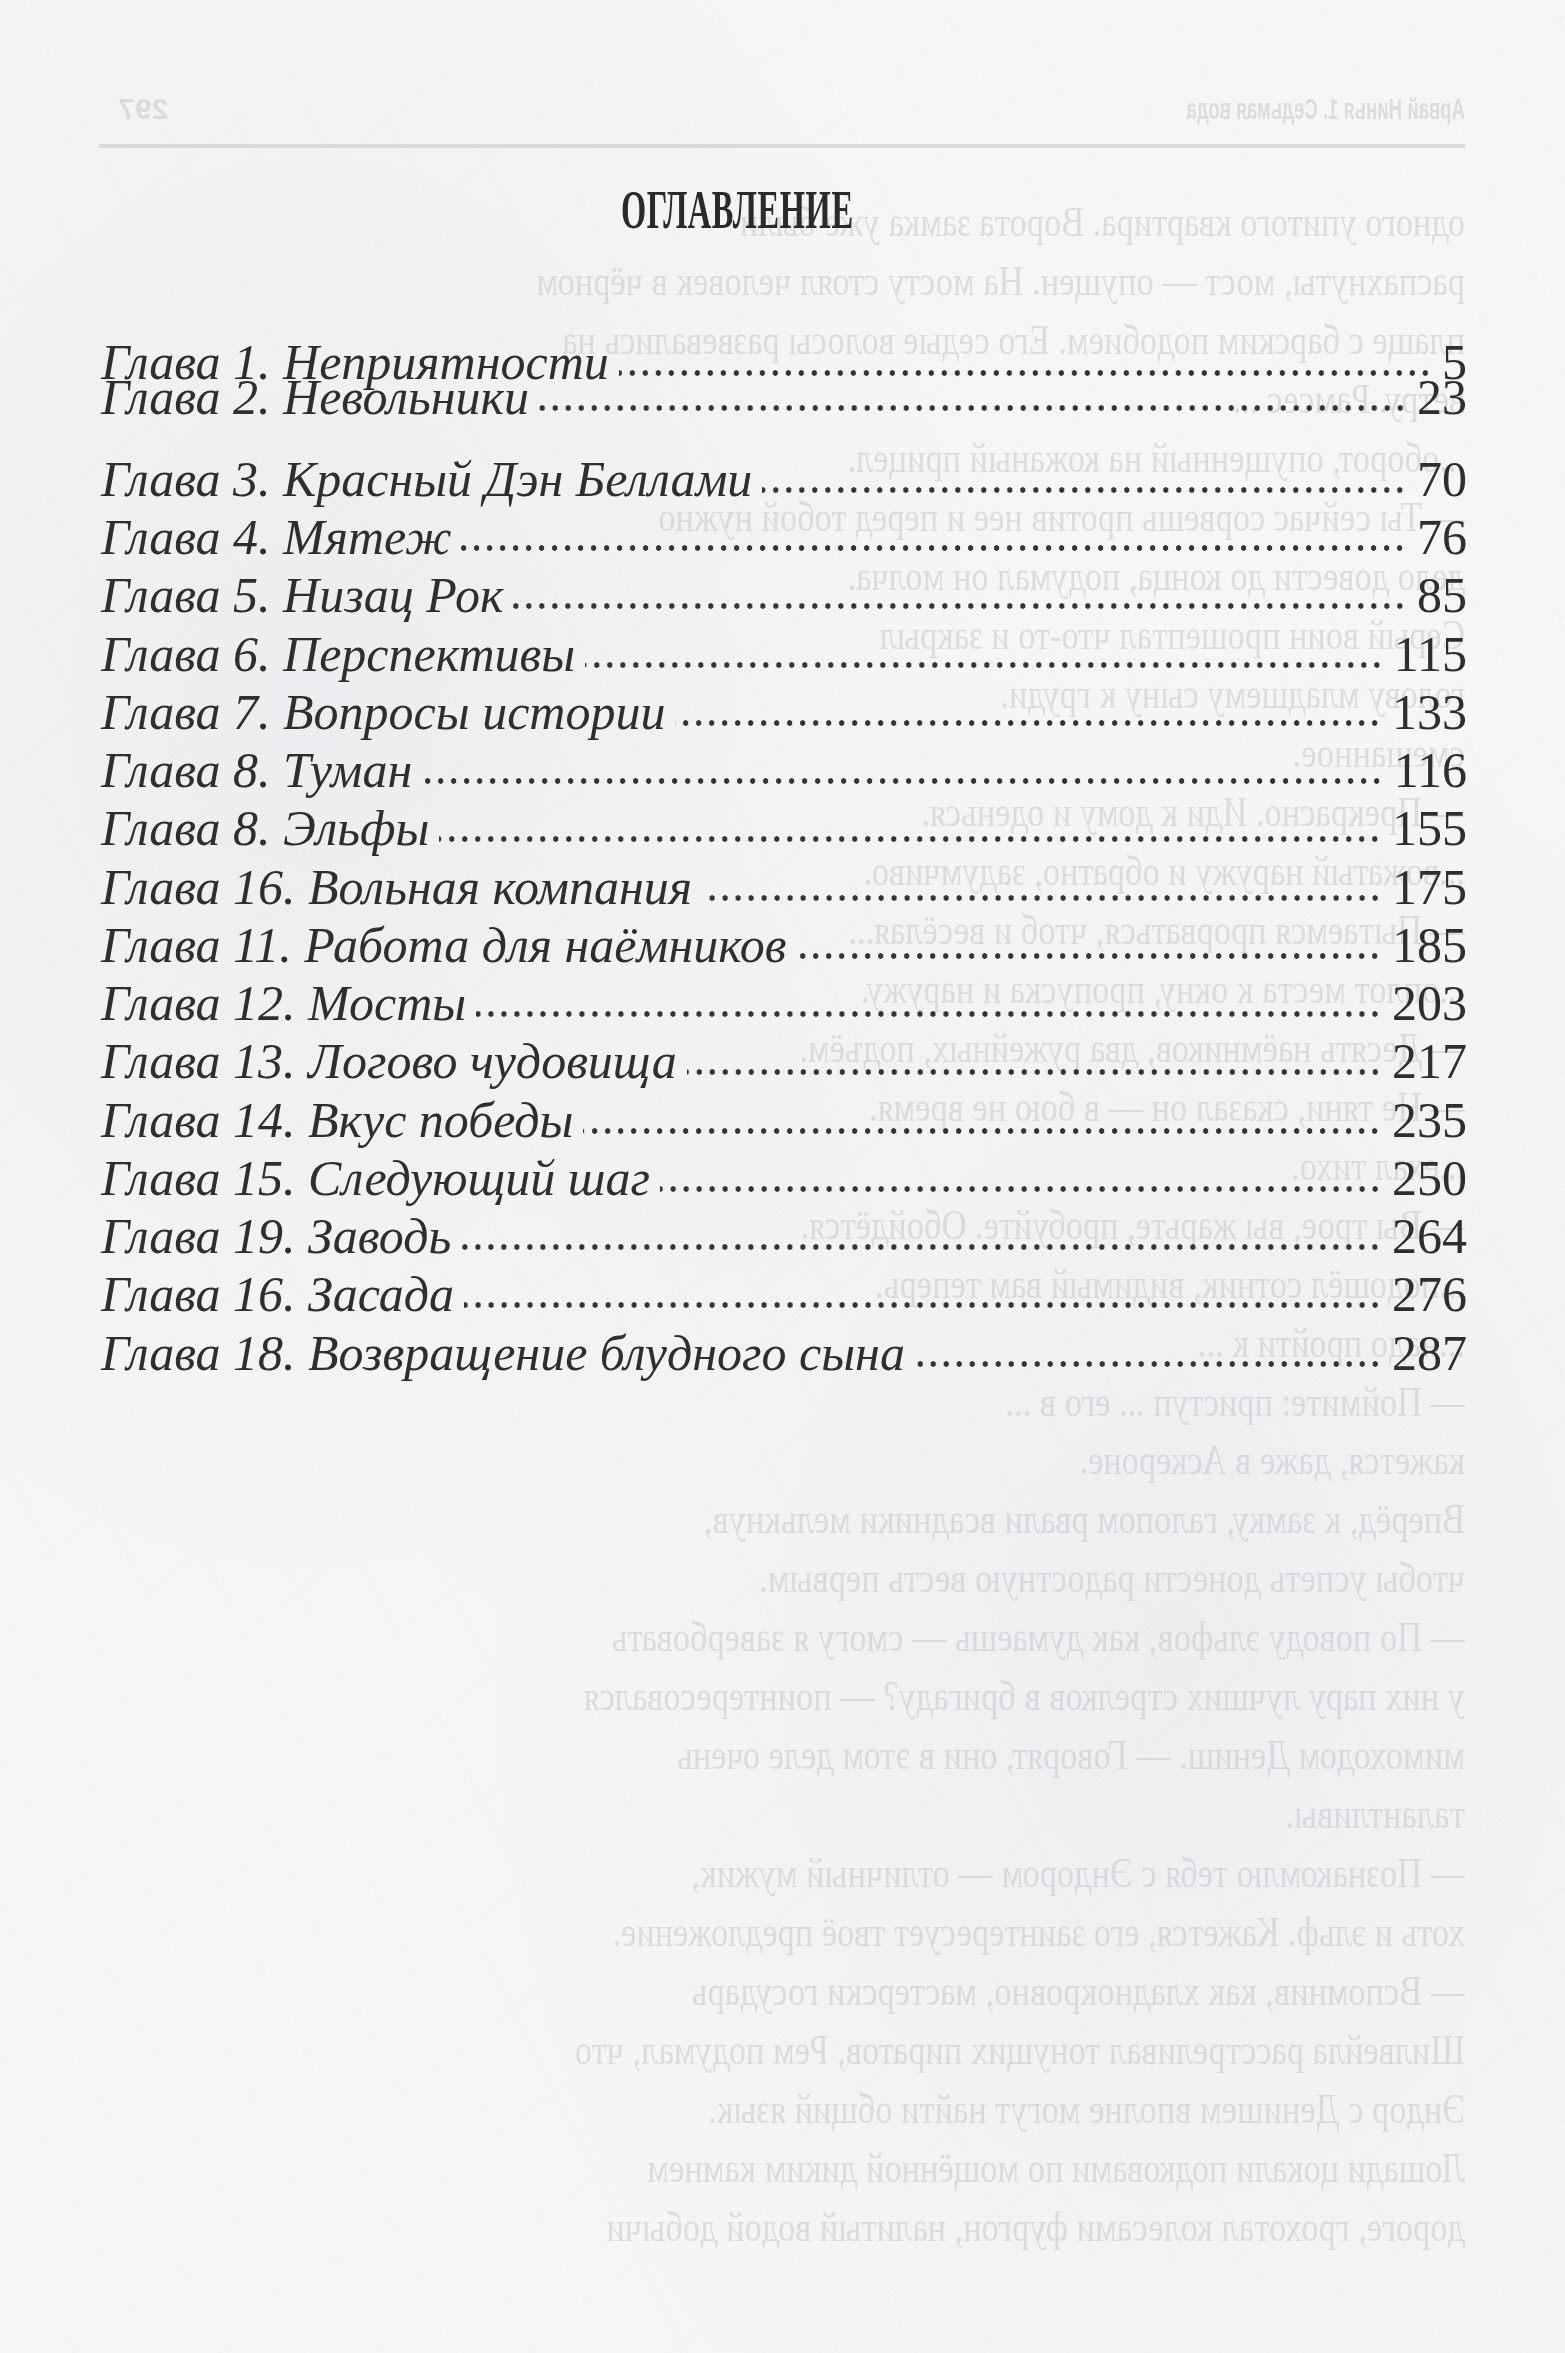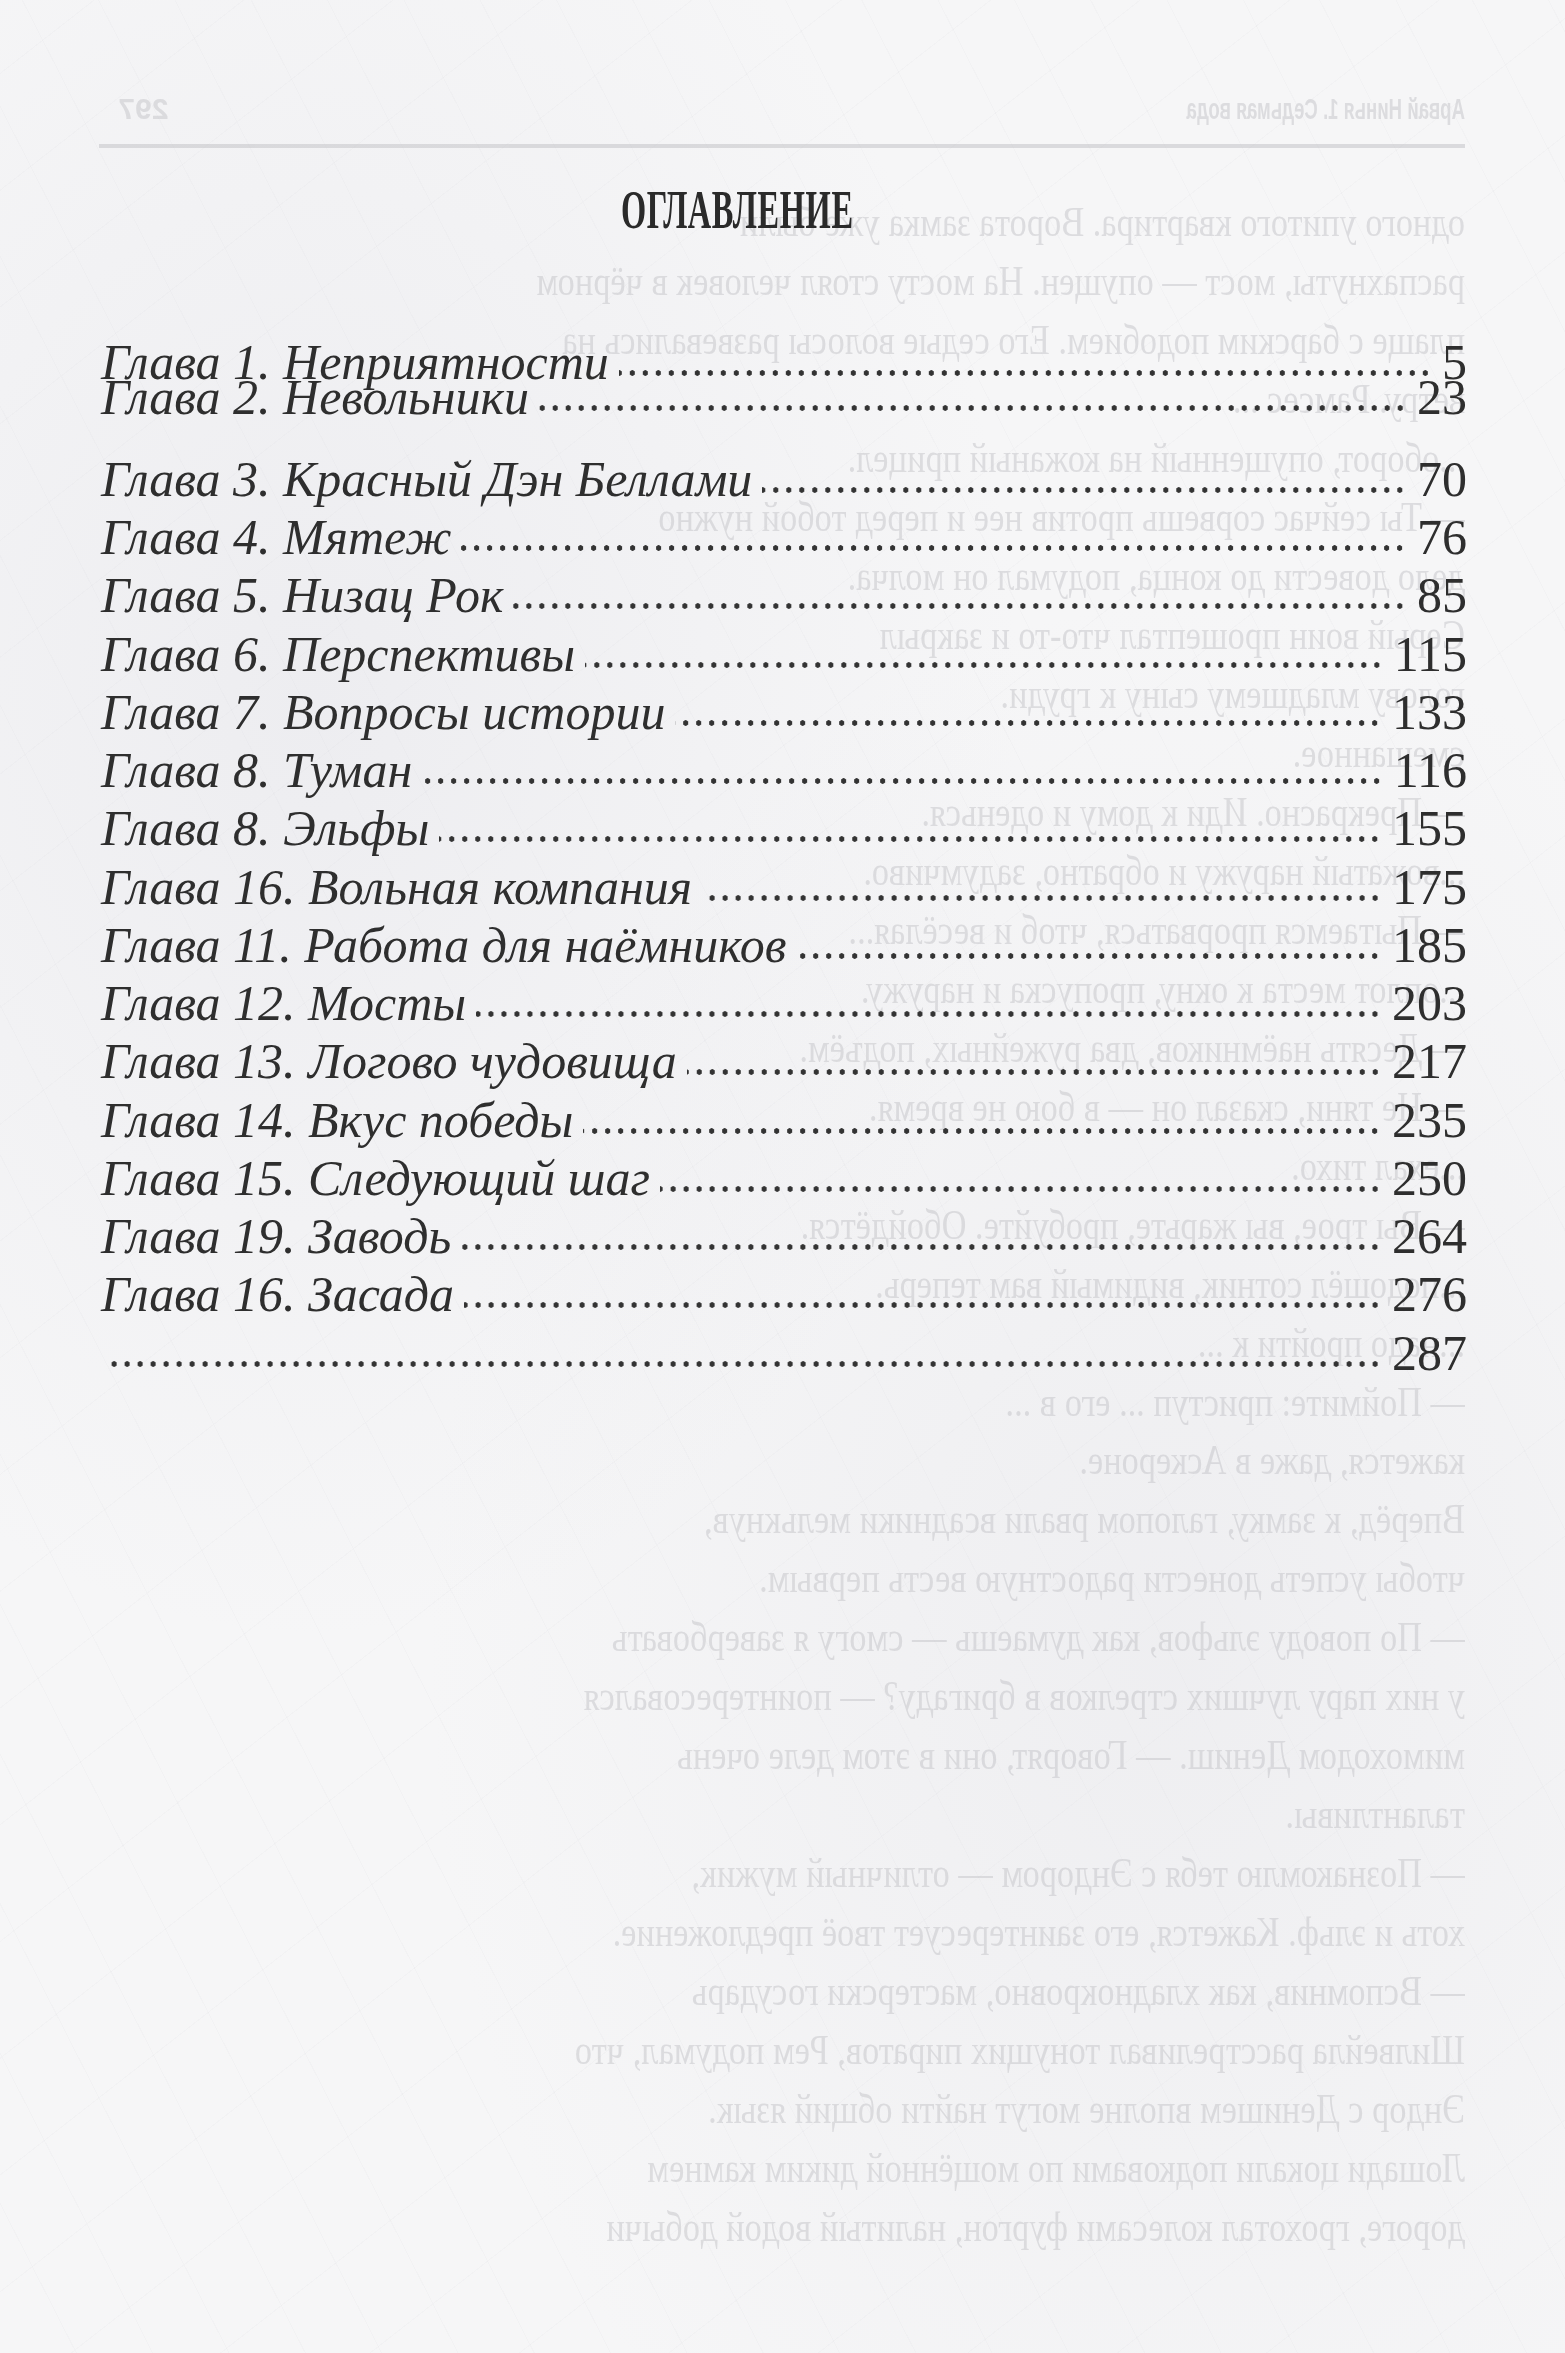--- a/index.html
+++ b/index.html
@@ -211,17 +211,18 @@
       <span class="toc-label">Глава 19. Заводь</span>
       <span class="toc-leader"></span>
       <span class="toc-page">264</span>
     </div>
   <div class="toc-row" style="top:1265px">
       <span class="toc-label">Глава 16. Засада</span>
       <span class="toc-leader"></span>
       <span class="toc-page">276</span>
     </div>
   <div class="toc-row" style="top:1324px">
+      <span class="toc-label">Глава 18. Возвращение блудного сына</span>
       <span class="toc-leader"></span>
       <span class="toc-page">287</span>
     </div>
 </div>
 
 
 </body></html>

